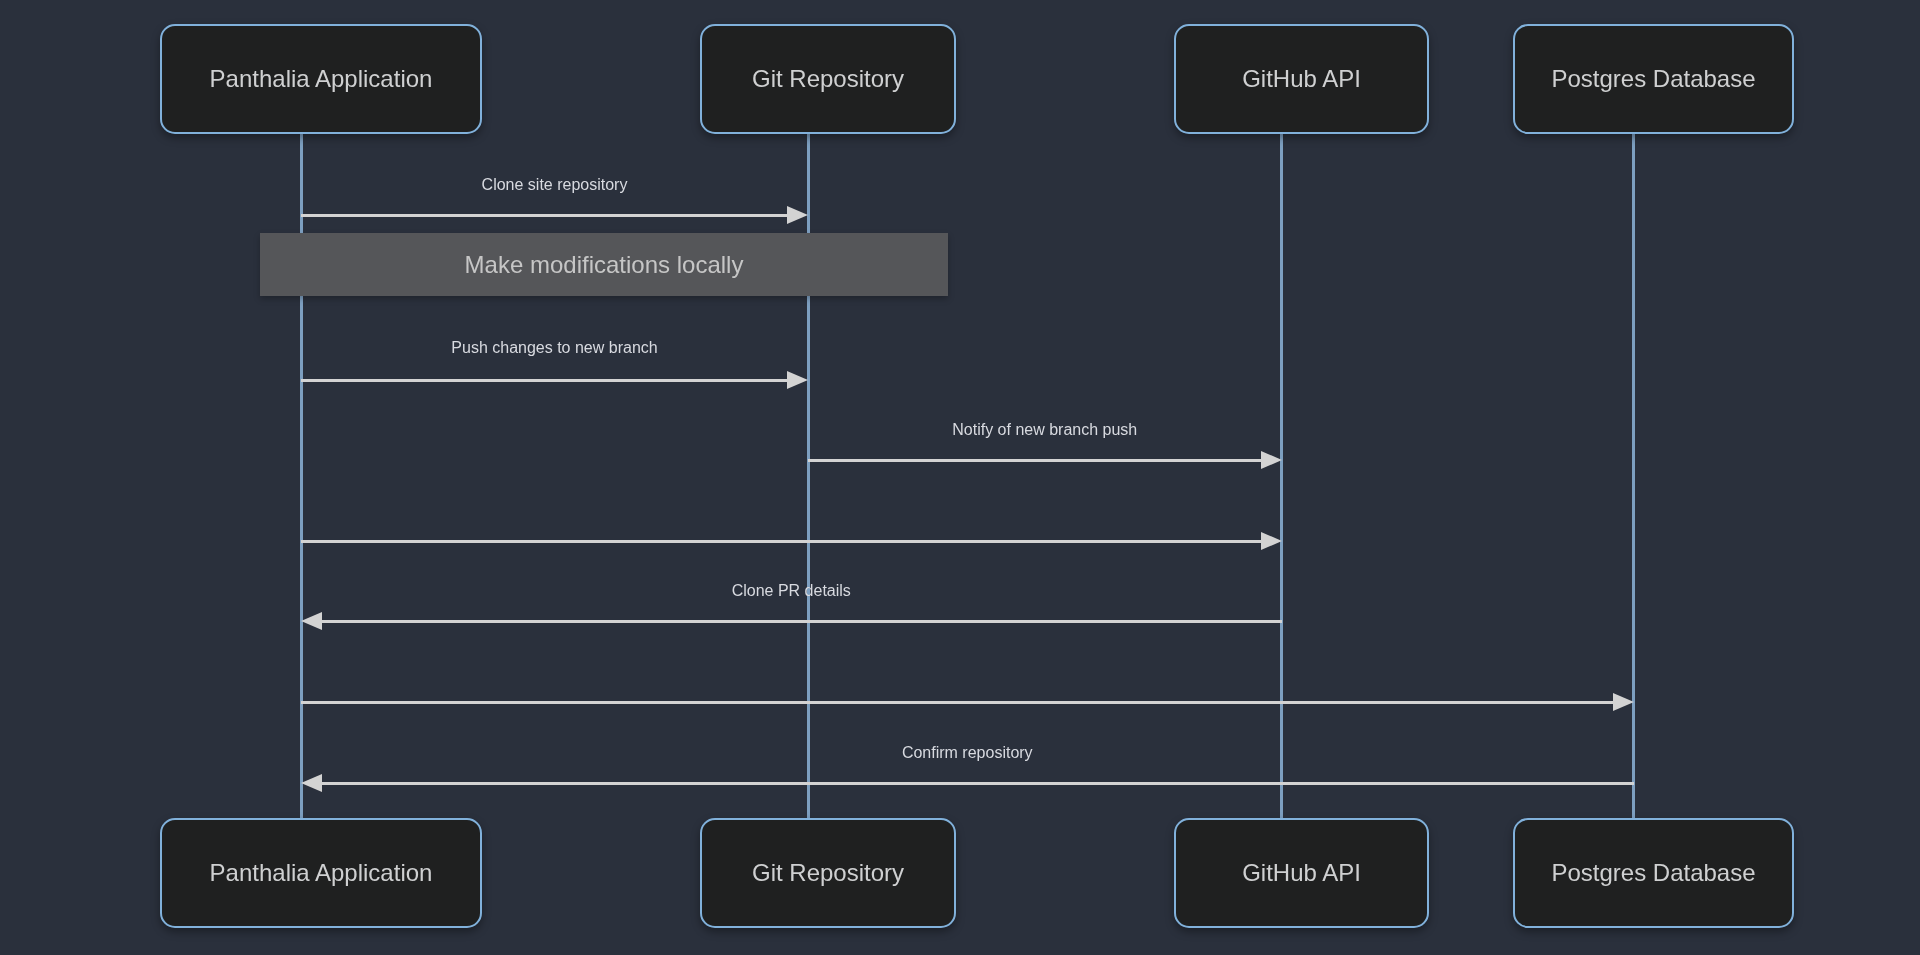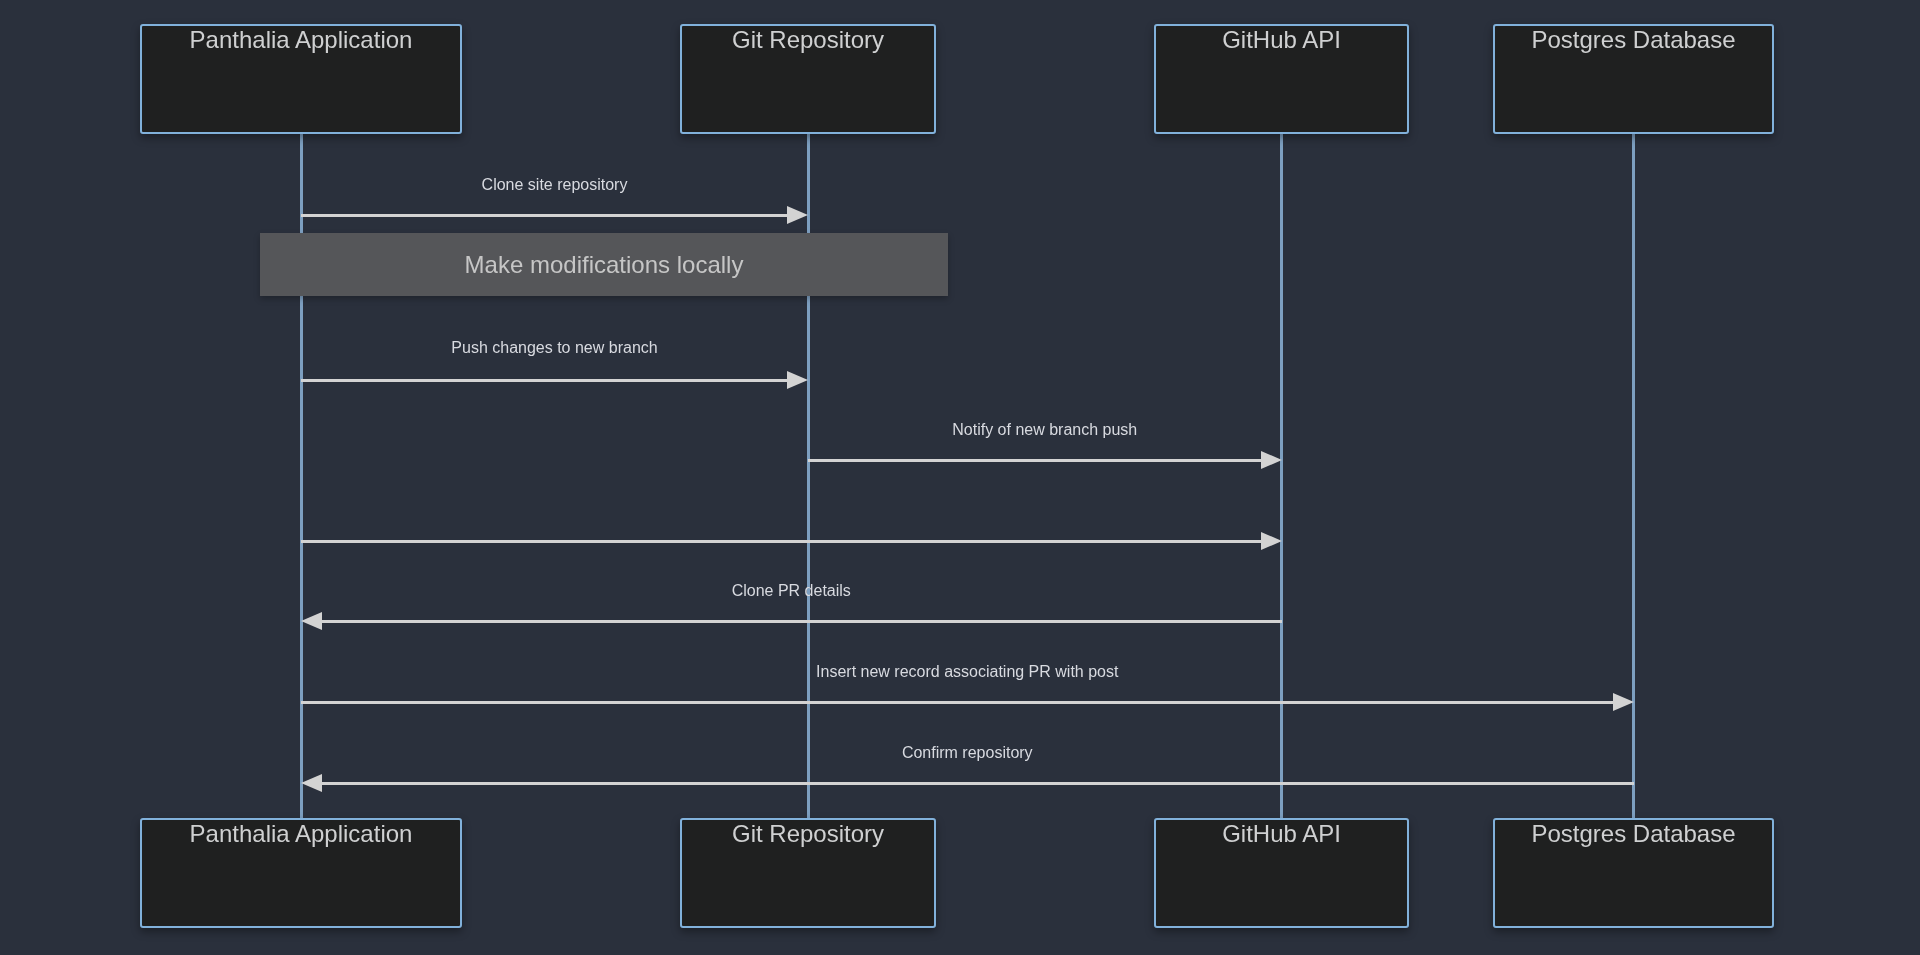--- a/index.html
+++ b/index.html
@@ -27,26 +27,28 @@
   .canvas {
     position: relative;
     width: 1920px;
     height: 955px;
     background: var(--bg);
   }
   .actor-box {
     position: absolute;
     background: var(--actor-fill);
     border: 2px solid var(--actor-border);
-    border-radius: 3px;
+    border-radius: 15px;
     box-sizing: border-box;
     display: flex;
+    align-items: center;
     justify-content: center;
     box-shadow: 0 4px 8px rgba(0,0,0,0.35);
     z-index: 3;
+    margin-left: 20px;
   }
   .actor-label {
     color: var(--actor-text);
     font-size: 24px;
     white-space: nowrap;
   }
   .lifeline {
     position: absolute;
     width: 3px;
     background: var(--lifeline);
@@ -134,19 +136,18 @@
     <div class="msg-line" style="top: 378.5px; left: 301px; width: 488px;"></div>
     <div class="arrowhead dir-right" style="top: 371px; left: 787px;"></div>
     <div class="msg-label" style="left: 1044.75px; top: 430px;">Notify of new branch push</div>
     <div class="msg-line" style="top: 458.5px; left: 808px; width: 454.5px;"></div>
     <div class="arrowhead dir-right" style="top: 451px; left: 1260.5px;"></div>
     <div class="msg-line" style="top: 539.5px; left: 301px; width: 961.5px;"></div>
     <div class="arrowhead dir-right" style="top: 532px; left: 1260.5px;"></div>
     <div class="msg-label" style="left: 791.25px; top: 591px;">Clone PR details</div>
     <div class="msg-line" style="top: 619.5px; left: 320px; width: 961.5px;"></div>
     <div class="arrowhead dir-left" style="top: 612px; left: 301px;"></div>
-    <div class="msg-label" style="left: 967.25px; top: 672px;">Insert new record associating PR with post</div>
     <div class="msg-line" style="top: 700.5px; left: 301px; width: 1313.5px;"></div>
     <div class="arrowhead dir-right" style="top: 693px; left: 1612.5px;"></div>
     <div class="msg-label" style="left: 967.25px; top: 753px;">Confirm repository</div>
     <div class="msg-line" style="top: 781.5px; left: 320px; width: 1313.5px;"></div>
     <div class="arrowhead dir-left" style="top: 774px; left: 301px;"></div>
   </div>
 
 </body></html>

